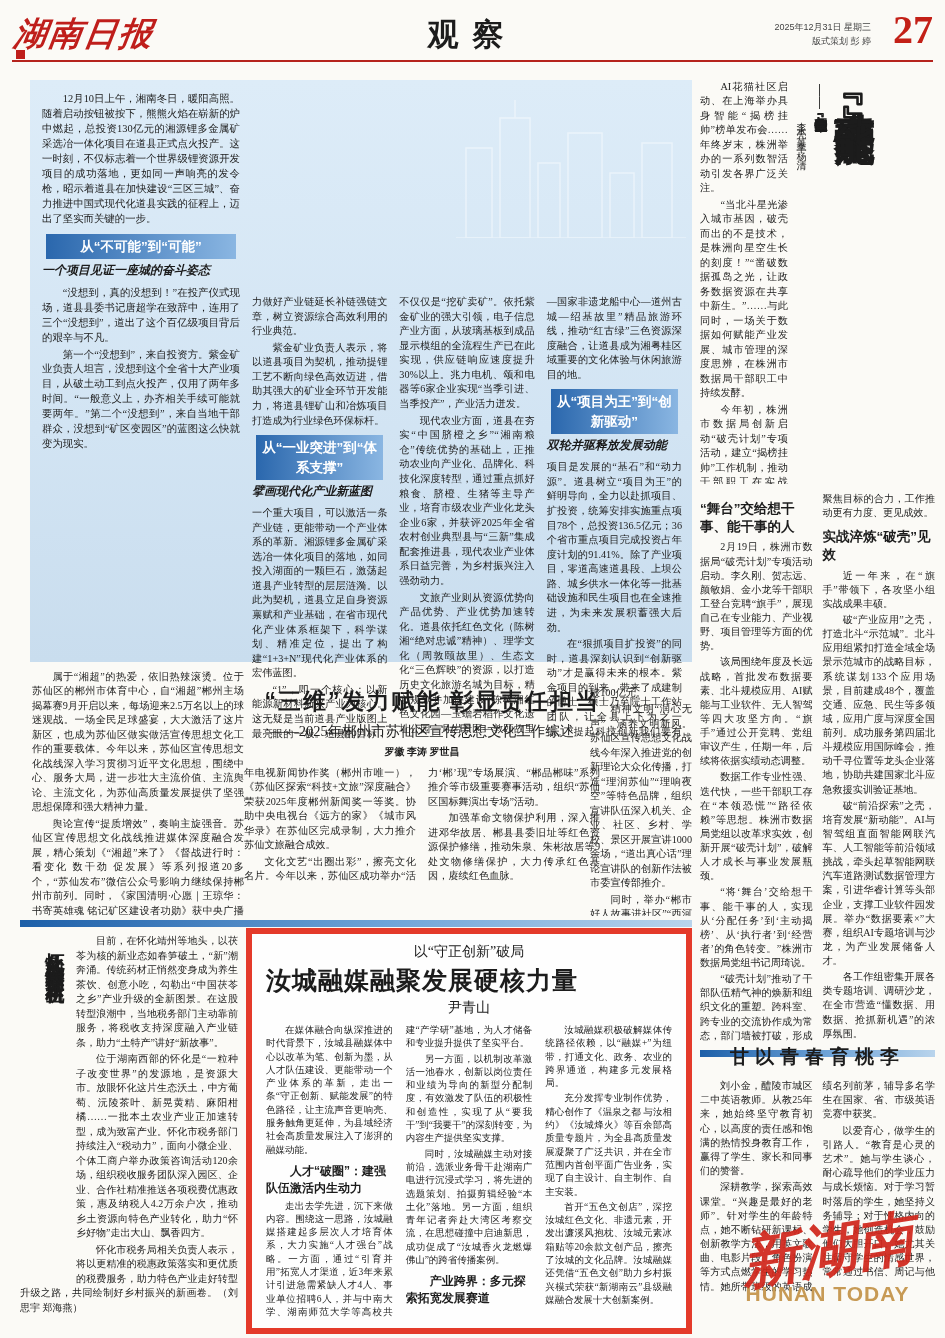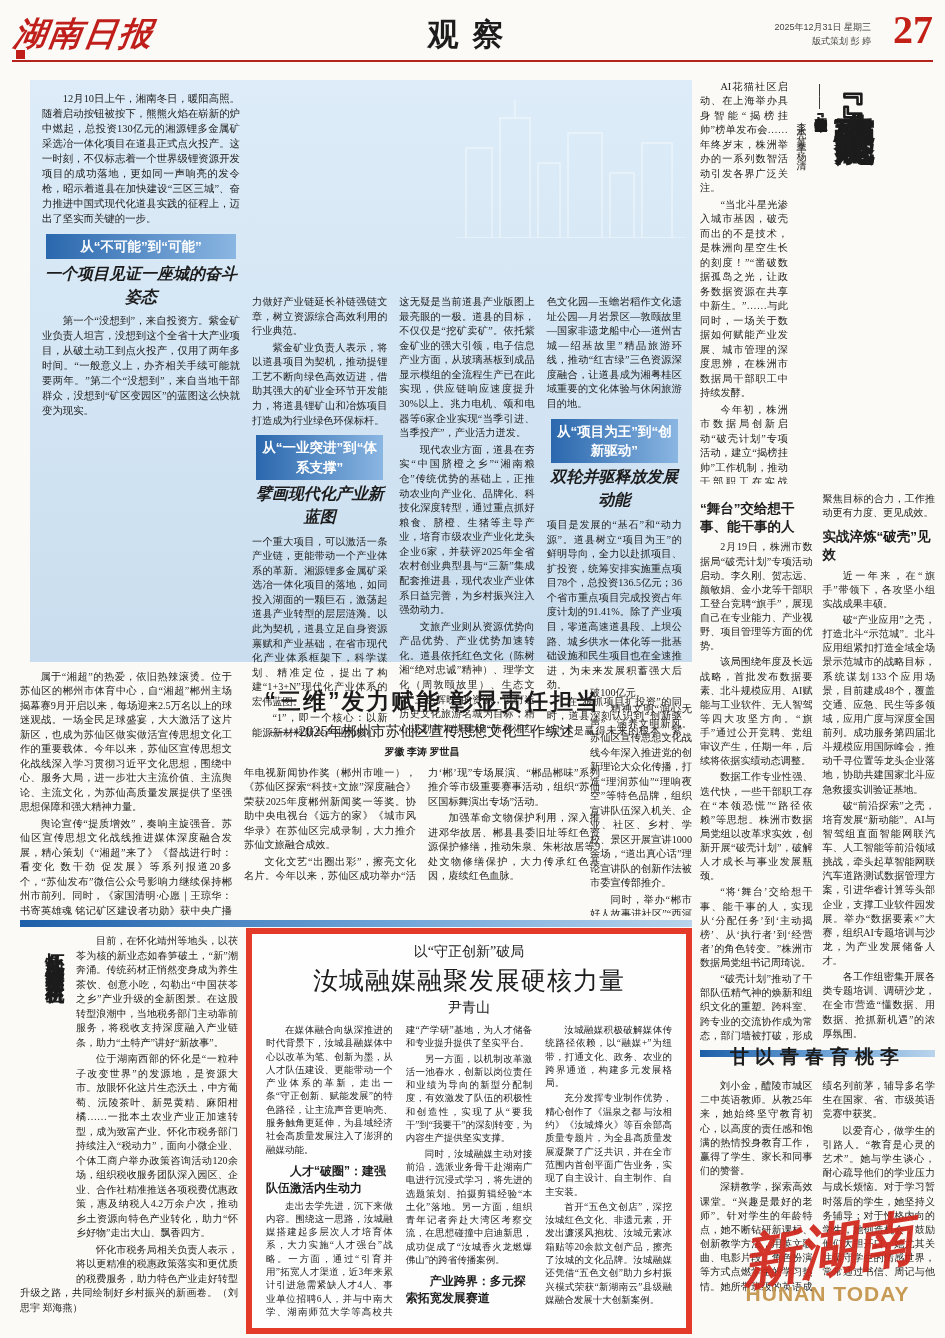--- a/index.html
+++ b/index.html
@@ -25,21 +25,21 @@
 
   
   .feature { position:absolute; left:30px; top:80px; width:662px; height:582px;
              background:linear-gradient(180deg,#ddecf8 0%,#d2e4f3 60%,#c9ddee 100%); }
   .skyline { position:absolute; right:6px; top:8px; opacity:.55; }
   .f-col1 { position:absolute; left:12px; top:12px; width:198px; height:558px;
             font-size:10.4px; line-height:1.44; overflow:hidden; }
   .bluehead { background:linear-gradient(90deg,#2a67ad,#8ab6e2); color:#fff; text-align:center;
               font-family:"Liberation Sans","DejaVu Sans",sans-serif; font-weight:bold;
               font-size:13.5px; padding:3px 4px; margin:7px 4px 3px 4px; break-inside:avoid; }
-  .ital { font-style:italic; font-weight:bold; text-align:center; font-size:16px; margin:0 0 6px 0; }
+  .ital { font-style:italic; font-weight:bold; font-size:12px; margin:0 0 6px 0; }
   .f-head-area { position:absolute; left:222px; top:8px; width:430px; height:192px; text-align:center; }
   .f-title { font-family:"Liberation Sans","DejaVu Sans",sans-serif; font-weight:900;
              font-size:40px; line-height:1.22; letter-spacing:1px; }
   .f-subtitle { font-size:17px; font-weight:bold; margin-top:9px; letter-spacing:1px; }
   .f-byline { font-size:11px; font-weight:bold; margin-top:9px; }
   .f-flow { position:absolute; left:222px; top:215px; width:430px; height:448px;
             column-count:3; column-gap:12px; font-size:10.2px; line-height:1.43; overflow:hidden; }
 
   
   .shell { position:absolute; left:700px; top:80px; width:235px; height:966px; }
@@ -64,21 +64,21 @@
   .taoli-title { text-align:center; font-weight:bold; font-size:19px; letter-spacing:6px; margin:8px 0 9px 0; }
   .taoli-cols { column-count:2; column-gap:10px; font-size:10px; line-height:1.42; height:222px; overflow:hidden; }
   .hn-logo { position:absolute; right:0; bottom:2px; width:215px; text-align:center; }
   .hn-logo-name { font-size:58px; font-weight:900; font-style:italic; color:#d0271c;
                   transform:rotate(-9deg); line-height:1; opacity:.93; }
   .hn-logo-en { font-family:"Liberation Sans","DejaVu Sans",sans-serif; font-weight:bold;
                 font-size:21px; letter-spacing:1px; color:#c79a55; margin-top:2px; }
 
   
   .suxian { position:absolute; left:20px; top:664px; width:672px; height:252px; }
-  .sx-col1 { position:absolute; left:0; top:6px; width:212px; height:246px;
+  .sx-col1 { position:absolute; left:12px; top:6px; width:212px; height:246px;
              font-size:10.2px; line-height:1.42; overflow:hidden; }
   .sx-col4 { position:absolute; right:0; top:22px; width:102px; height:230px;
              font-size:10.2px; line-height:1.42; overflow:hidden; }
   .sx-center { position:absolute; left:224px; top:0; width:356px; height:252px; }
   .sx-title { text-align:right; font-family:"Liberation Sans","DejaVu Sans",sans-serif;
               font-weight:900; font-size:23px; letter-spacing:2px; margin-top:22px; }
   .sx-sub { text-align:center; font-size:14.5px; margin-top:5px; }
   .sx-byline { text-align:center; font-size:10px; font-weight:bold; margin:4px 0 7px 0; }
   .sx-cols { column-count:2; column-gap:12px; font-size:10.2px; line-height:1.42; height:150px; overflow:hidden; }
 
@@ -86,22 +86,22 @@
   .huaihua { position:absolute; left:20px; top:934px; width:218px; height:400px;
              font-size:10px; line-height:1.45; overflow:hidden; }
   .hh-title { float:left; writing-mode:vertical-rl; font-family:"Liberation Sans","DejaVu Sans",sans-serif;
               font-weight:900; font-size:19px; letter-spacing:2px; line-height:1.15;
               height:342px; width:46px; margin:4px 10px 4px 0; }
 
   
   .redbox { position:absolute; left:246px; top:928px; width:446px; height:406px;
             border:6px solid #e43a2a; background:#fefefe; padding:6px 14px 8px 14px; }
   .rb-kicker { text-align:center; font-size:14px; margin-top:3px; }
-  .rb-title { text-align:center; font-family:"Liberation Sans","DejaVu Sans",sans-serif;
-              font-weight:400; font-size:25px; letter-spacing:1px; margin:3px 0 2px 0; }
+  .rb-title { text-align:left; font-family:"Liberation Sans","DejaVu Sans",sans-serif;
+              font-weight:700; font-size:25px; letter-spacing:1px; margin:3px 0 2px 0; }
   .rb-byline { text-align:center; font-size:14px; margin-bottom:7px; }
   .rb-cols { column-count:3; column-gap:13px; font-size:9.5px; line-height:1.4; height:296px; overflow:hidden; }
   .rb-head { font-family:"Liberation Sans","DejaVu Sans",sans-serif; font-weight:bold;
              font-size:12px; line-height:1.4; margin:6px 0 3px 0; text-indent:2em; }
 </style>
 </head>
 <body>
 
 <div class="header">
   <div class="logo">湖南日报</div>
@@ -127,20 +127,21 @@
       <line x1="0" y1="150" x2="230" y2="150"></line>
         <line x1="59" y1="30" x2="59" y2="12"></line>
     </g>
   </svg>
 
   <div class="f-col1">
     <p>12月10日上午，湘南冬日，暖阳高照。随着启动按钮被按下，熊熊火焰在崭新的炉中燃起，总投资130亿元的湘源锂多金属矿采选冶一体化项目在道县正式点火投产。这一时刻，不仅标志着一个世界级锂资源开发项目的成功落地，更如同一声响亮的发令枪，昭示着道县在加快建设“三区三城”、奋力推进中国式现代化道县实践的征程上，迈出了坚实而关键的一步。</p>
     <div class="bluehead">从“不可能”到“可能”</div>
     <div class="ital">一个项目见证一座城的奋斗姿态</div>
     <div>
+        <p>“没想到，真的没想到！”在投产仪式现场，道县县委书记唐超学在致辞中，连用了三个“没想到”，道出了这个百亿级项目背后的艰辛与不凡。</p>
         <p>第一个“没想到”，来自投资方。紫金矿业负责人坦言，没想到这个全省十大产业项目，从破土动工到点火投产，仅用了两年多时间。“一般意义上，办齐相关手续可能就要两年。”第二个“没想到”，来自当地干部群众，没想到“矿区变园区”的蓝图这么快就变为现实。</p>
       </div>
   </div>
 
 
   <div class="f-flow noind">
     <div>
         <p>力做好产业链延长补链强链文章，树立资源综合高效利用的行业典范。</p>
         <p>紫金矿业负责人表示，将以道县项目为契机，推动提锂工艺不断向绿色高效迈进，借助其强大的矿业全环节开发能力，将道县锂矿山和冶炼项目打造成为行业绿色环保标杆。</p>
       </div>

